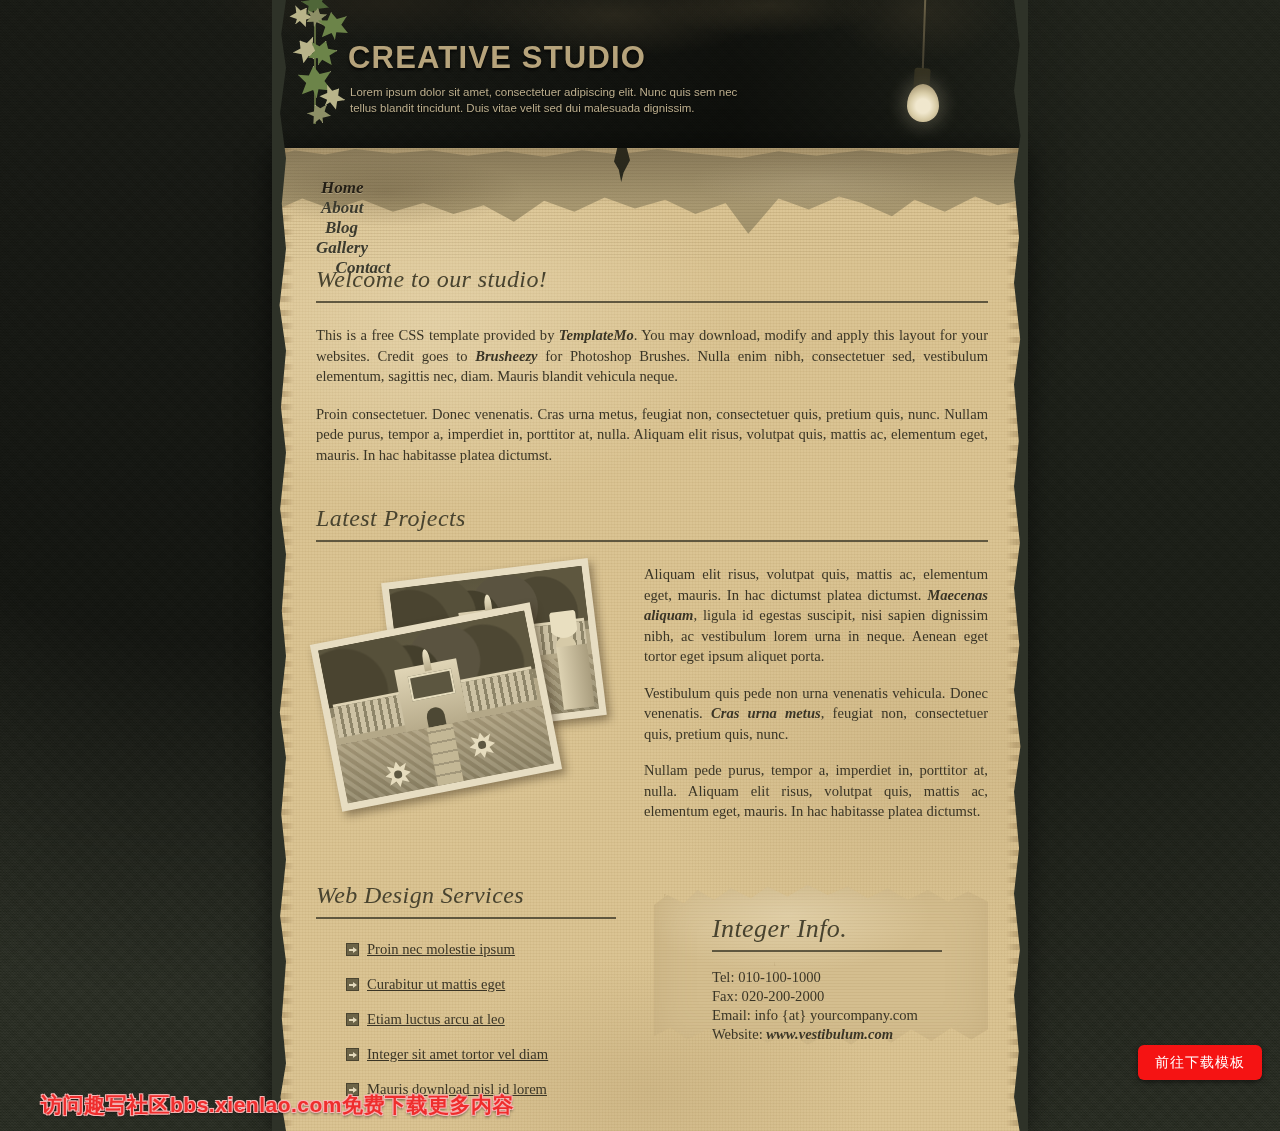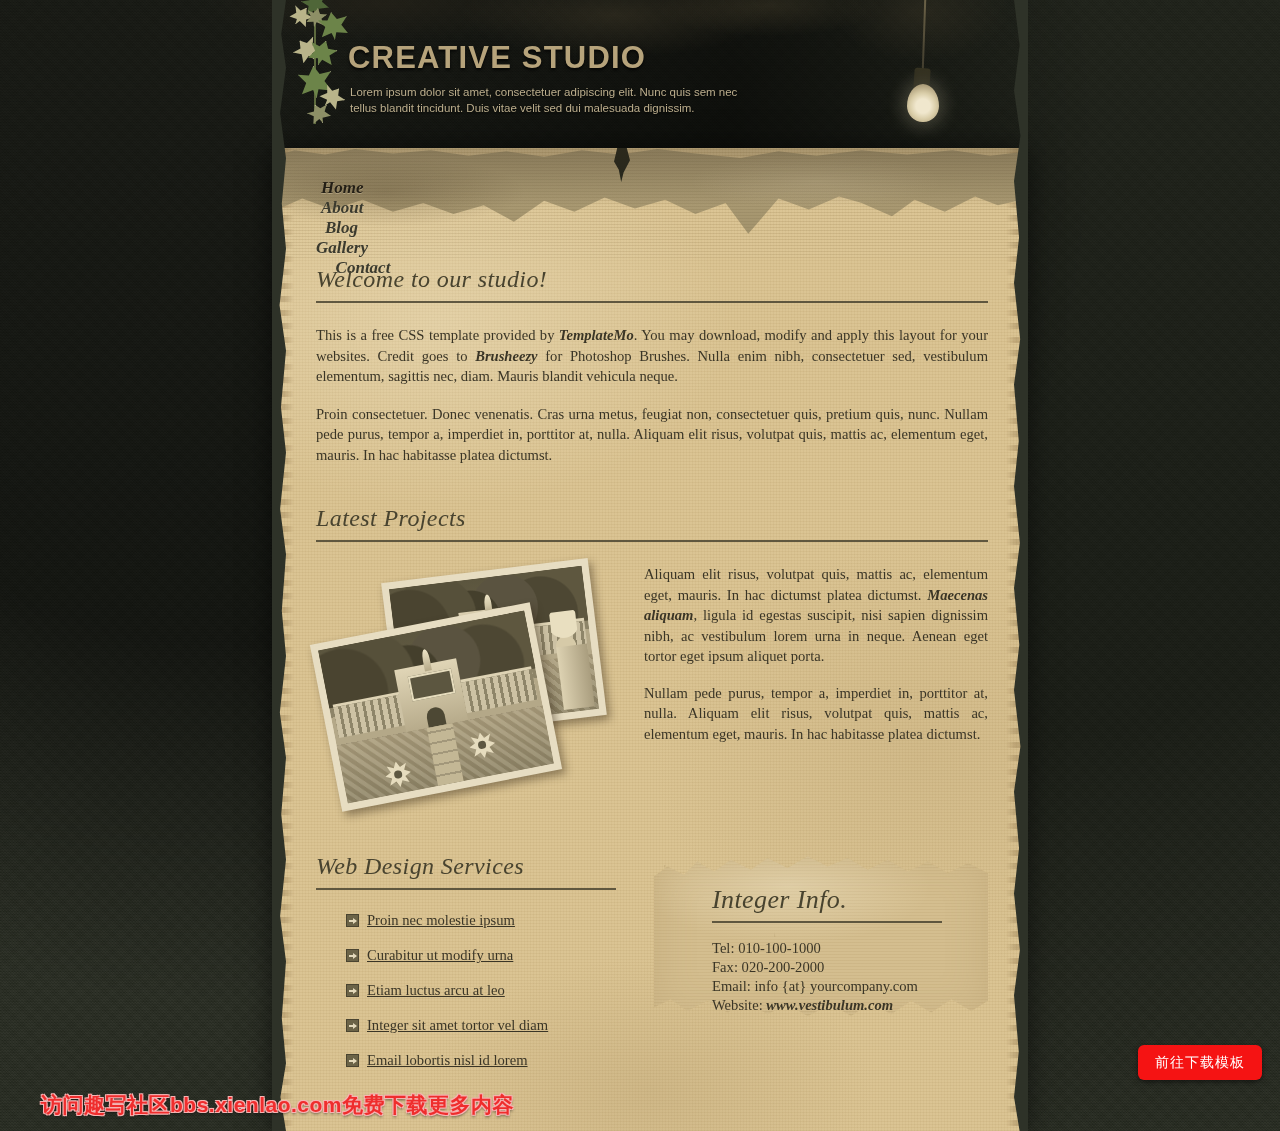--- a/index.html
+++ b/index.html
@@ -536,50 +536,51 @@
                 <div id="flower-a" class="flower"></div>
                 <div id="flower-b" class="flower"></div>
               </div>
             </div>
           </div>
 
         </div>
 
         <div id="projects-text">
           <p class="body-text"><span>Aliquam elit risus, volutpat quis, mattis ac, elementum eget, mauris. In hac dictumst platea dictumst. </span><span class="emph">Maecenas aliquam</span><span>, ligula id egestas suscipit, nisi sapien dignissim nibh, ac vestibulum lorem urna in neque. Aenean eget tortor eget ipsum aliquet porta.</span></p>
+          <p class="body-text"><span>Vestibulum quis pede non urna venenatis vehicula. Donec venenatis. </span><span class="emph">Cras urna metus</span><span>, feugiat non, consectetuer quis, pretium quis, nunc.</span></p>
           <p class="body-text">Nullam pede purus, tempor a, imperdiet in, porttitor at, nulla. Aliquam elit risus, volutpat quis, mattis ac, elementum eget, mauris. In hac habitasse platea dictumst.</p>
         </div>
       </div>
     </section>
 
     <div id="lower-row">
 
       <section id="services-section">
         <h2 class="section-title">Web Design Services</h2>
         <hr class="rule">
         <ul id="services-list">
           <li>
             <span class="arrow-icon"></span>
             <a class="service-link" href="#">Proin nec molestie ipsum</a>
           </li>
           <li>
             <span class="arrow-icon"></span>
-            <a class="service-link" href="#">Curabitur ut modify urna</a>
+            <a class="service-link" href="#">Curabitur ut mattis eget</a>
           </li>
           <li>
             <span class="arrow-icon"></span>
             <a class="service-link" href="#">Etiam luctus arcu at leo</a>
           </li>
           <li>
             <span class="arrow-icon"></span>
             <a class="service-link" href="#">Integer sit amet tortor vel diam</a>
           </li>
           <li>
             <span class="arrow-icon"></span>
-            <a class="service-link" href="#">Email lobortis nisl id lorem</a>
+            <a class="service-link" href="#">Mauris download nisl id lorem</a>
           </li>
         </ul>
       </section>
 
       <aside id="contact-panel">
         <div id="contact-paper"></div>
         <div id="contact-crinkle"></div>
         <div id="contact-inner">
           <h2 id="contact-title" class="section-title">Integer Info.</h2>
           <hr id="contact-rule" class="rule">

